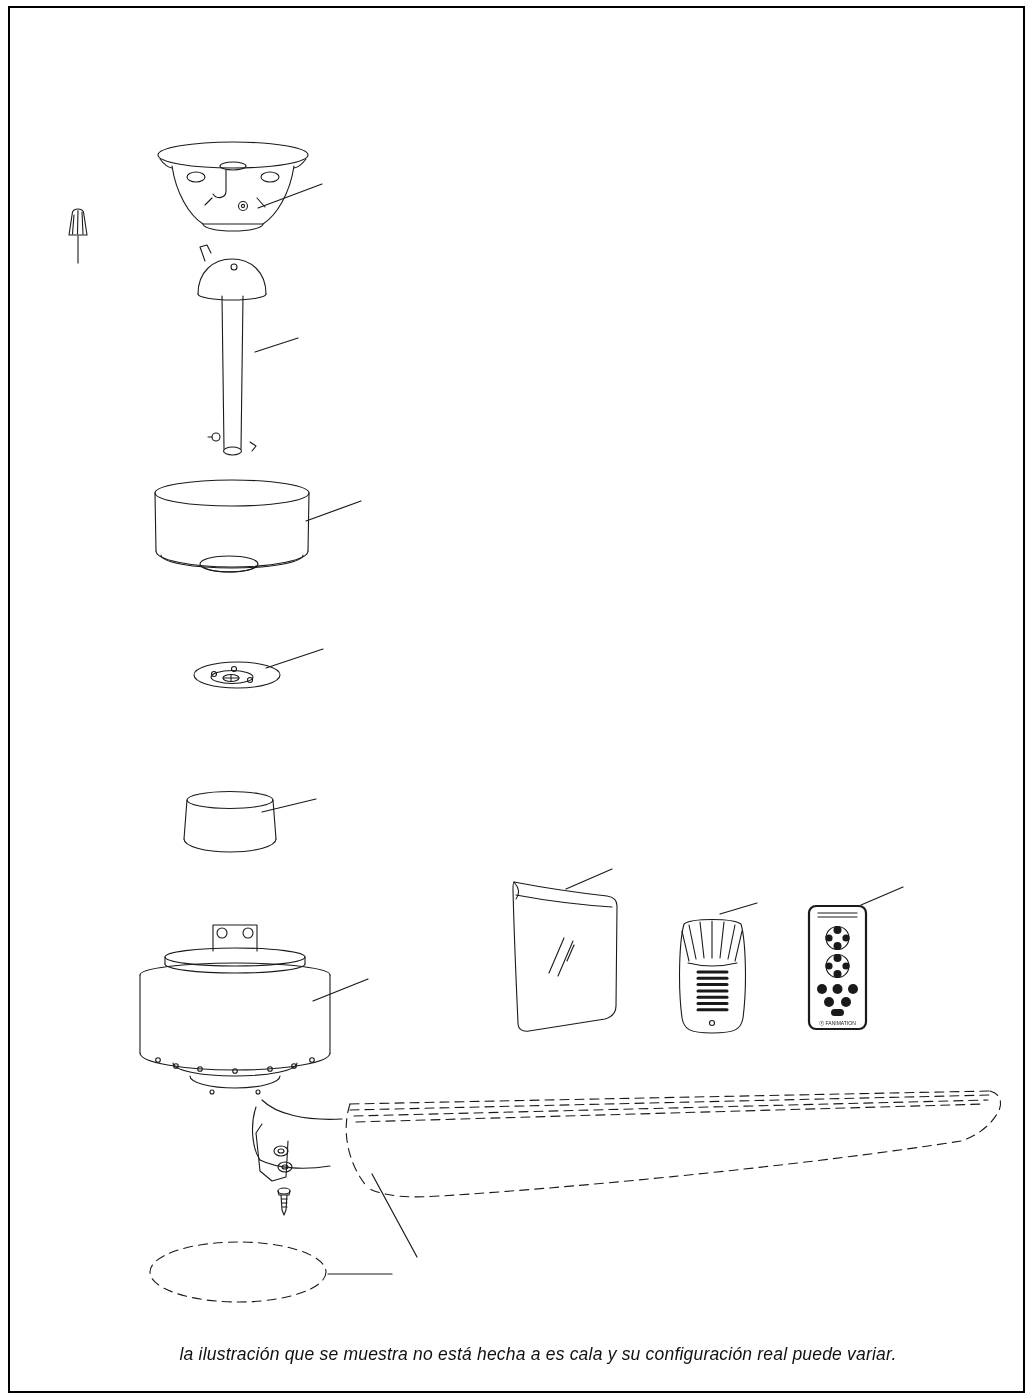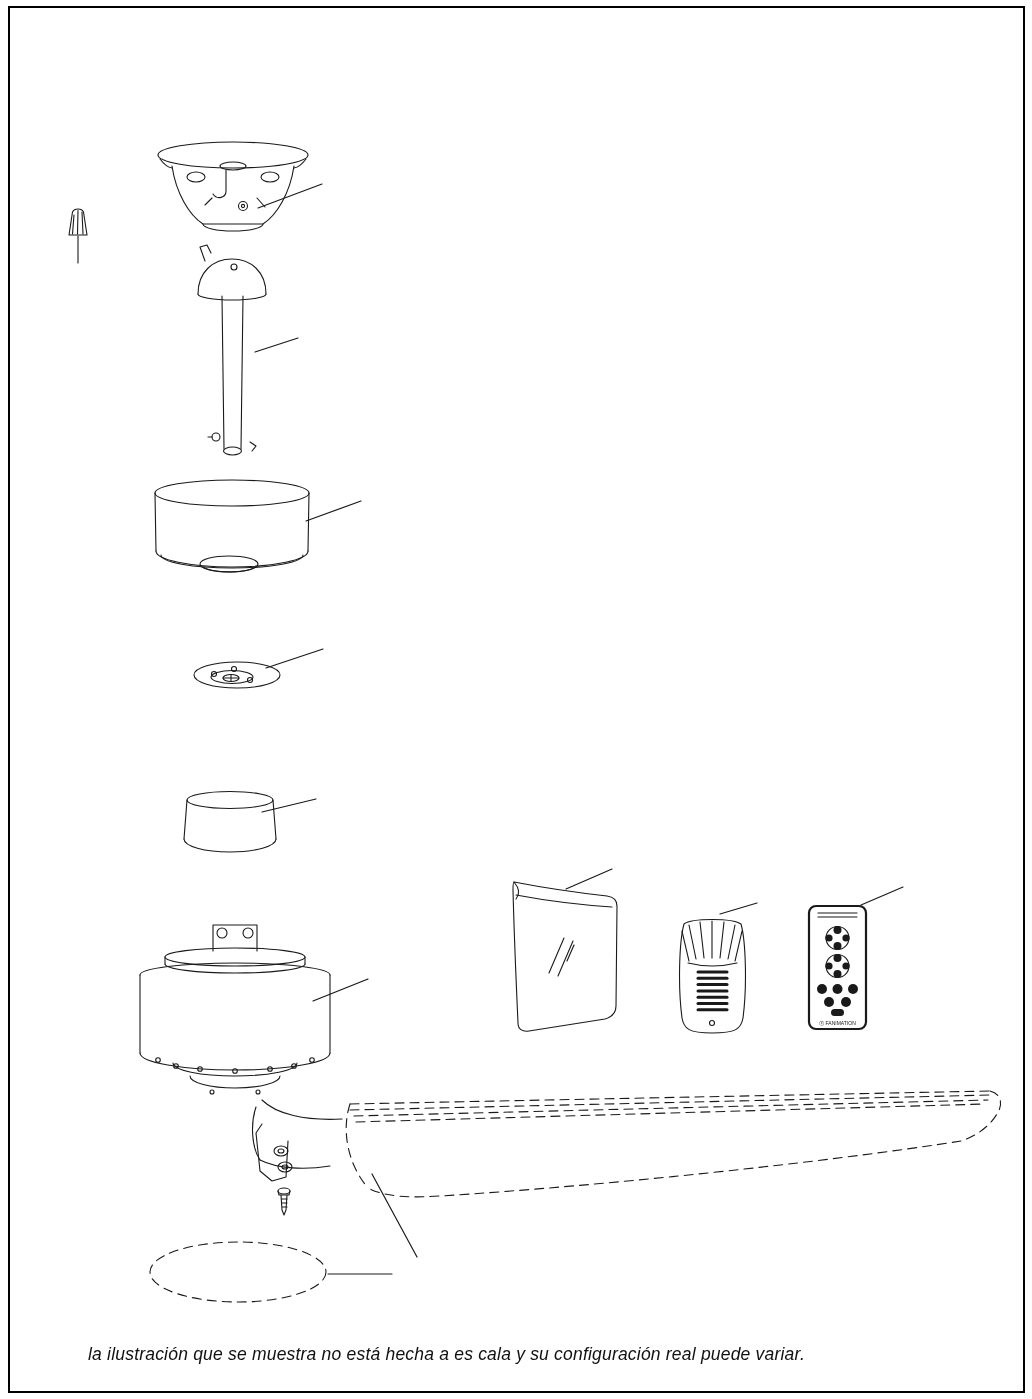--- a/index.html
+++ b/index.html
@@ -26,20 +26,21 @@
   }
   .caption {
     position: absolute;
     left: 88px; top: 1344px;
     width: 900px;
     font-style: italic;
     font-size: 17.5px;
     letter-spacing: 0.2px;
     color: #111111;
     white-space: nowrap;
+    text-align: center;
   }
 </style>
 </head>
 <body>
 
 <div class="page">
   <div class="page-border"></div>
 
   <svg class="diagram" width="1032" height="1399" viewBox="0 0 1032 1399" xmlns="http://www.w3.org/2000/svg">
     <g fill="none" stroke="#1a1a1a" stroke-width="1.1" stroke-linecap="round" stroke-linejoin="round">

